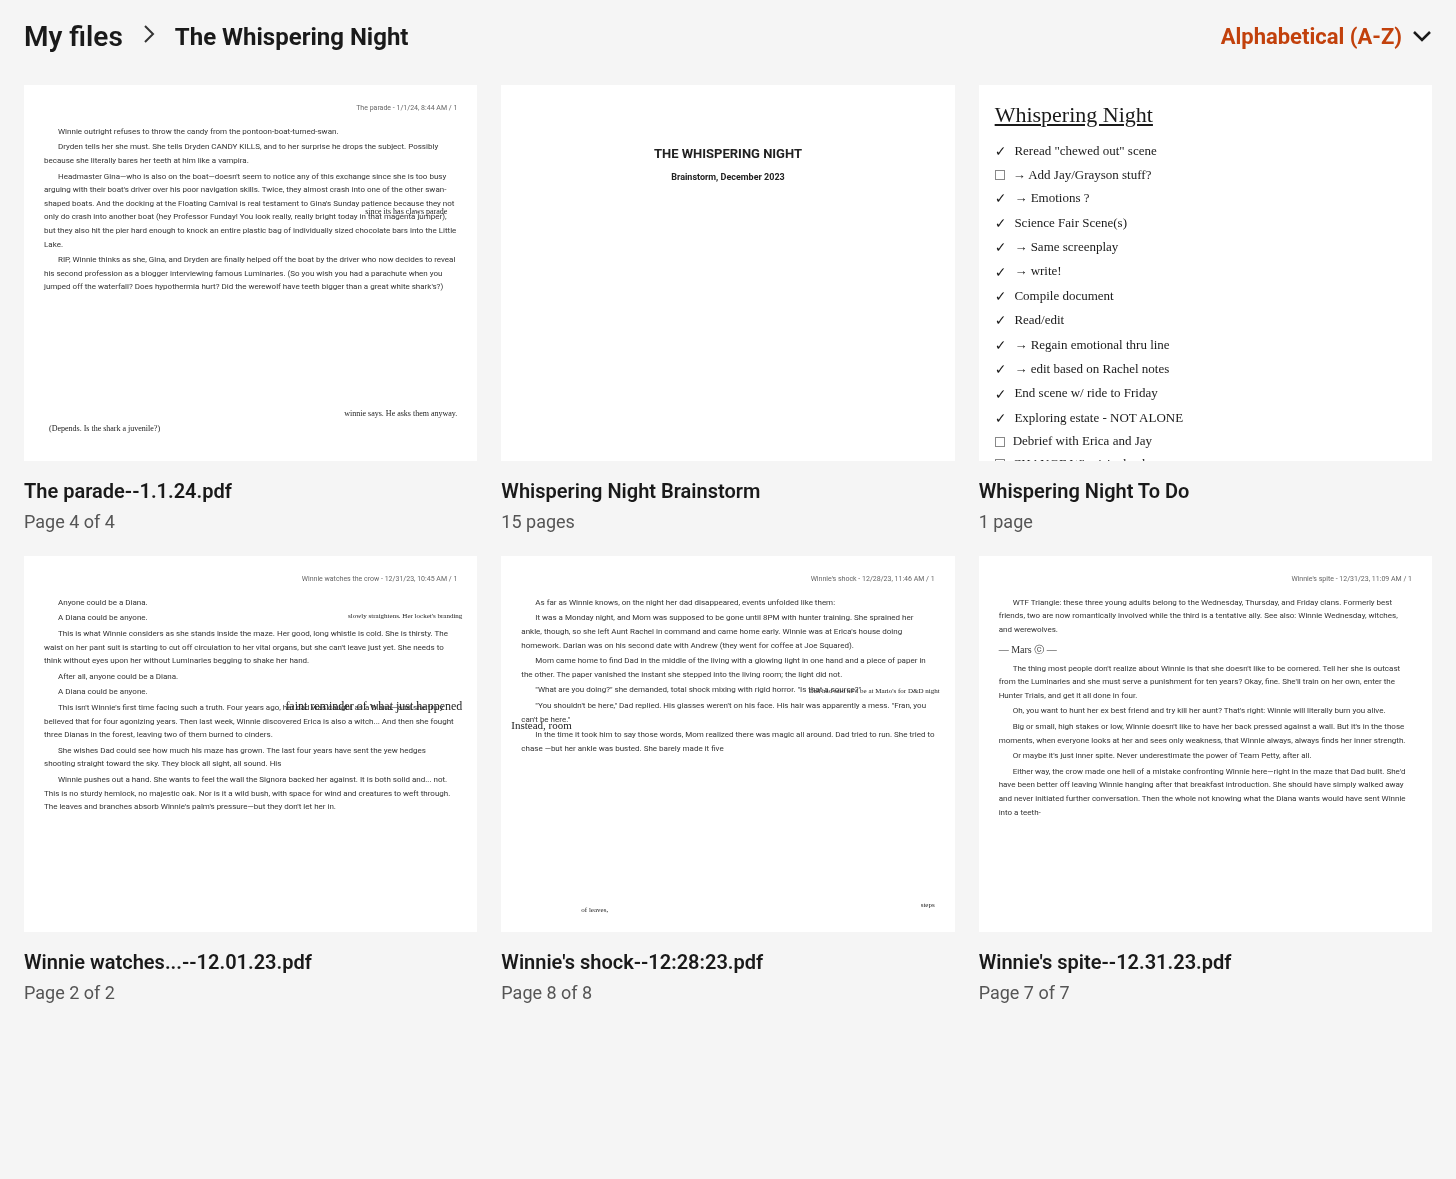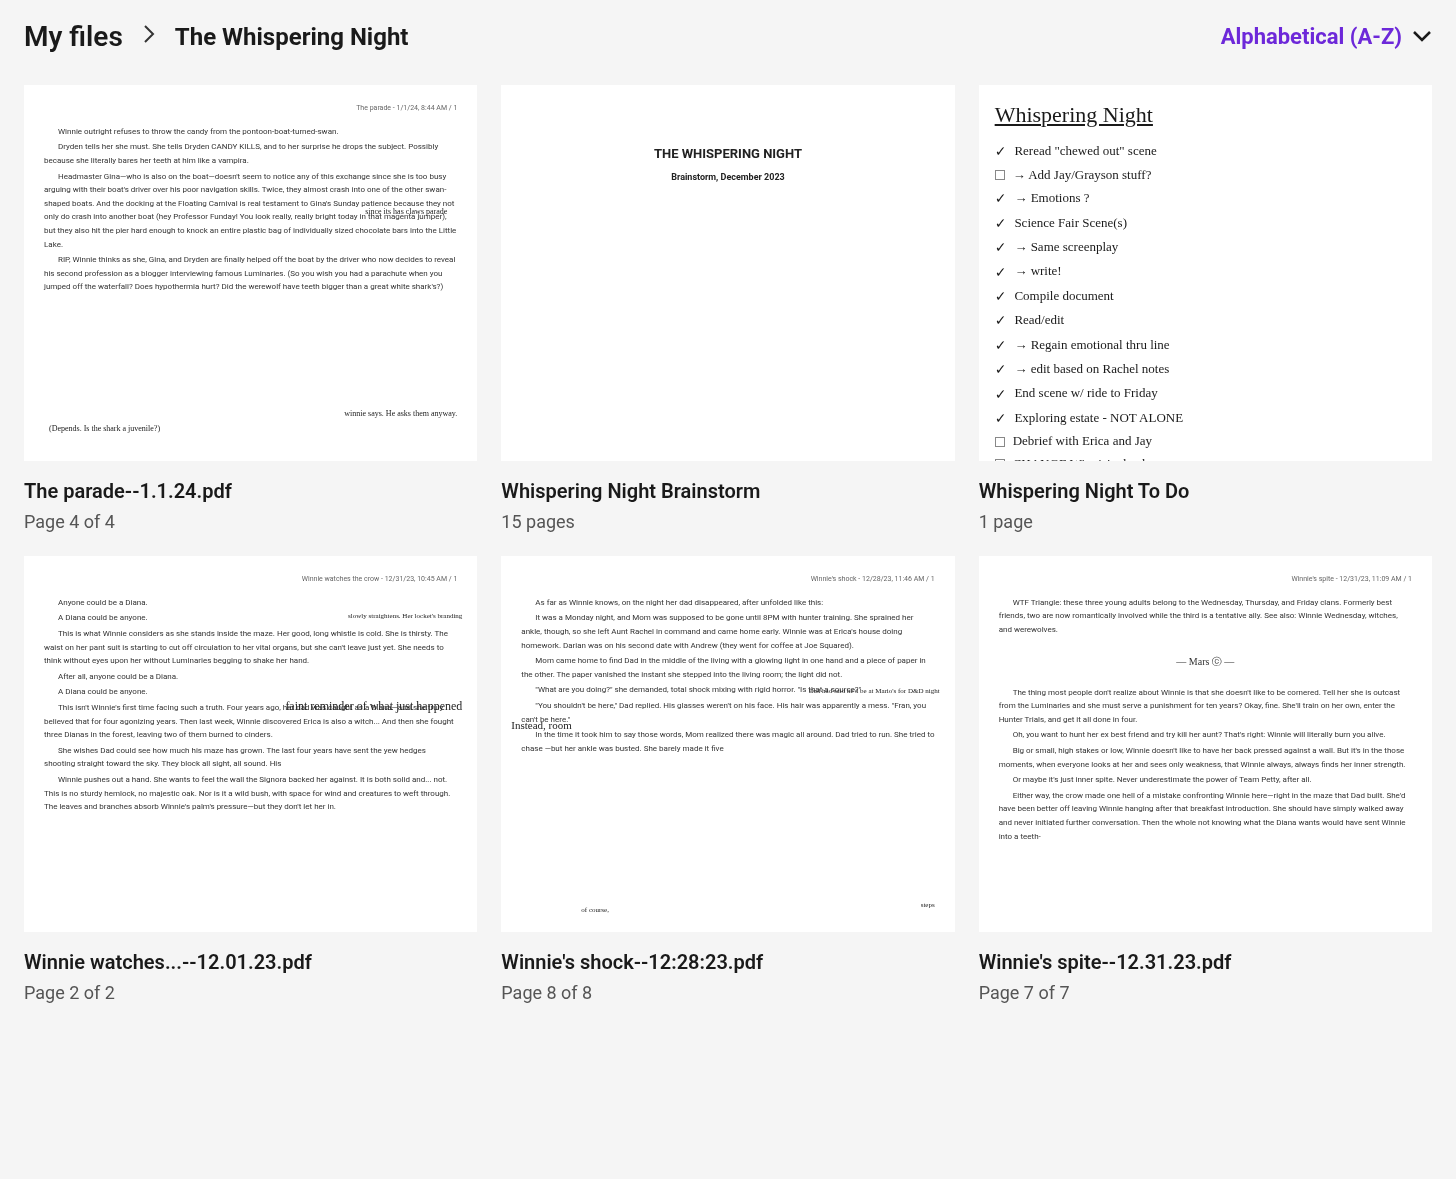--- a/index.html
+++ b/index.html
@@ -49,21 +49,21 @@
     .sort-control {
       display: flex;
       align-items: center;
       gap: 10px;
       cursor: pointer;
     }
     
     .sort-label {
       font-size: 22px;
       font-weight: 700;
-      color: #6d28d9;
+      color: #c2410c;
     }
     
     .chevron {
       width: 20px;
       height: 12px;
     }
     
     .grid {
       display: grid;
       grid-template-columns: repeat(3, 1fr);
@@ -299,40 +299,40 @@
       <span class="annotation" style="top:55px;right:15px;font-size:7px;">slowly straightens. Her locket's branding</span>
       <span class="annotation" style="top:140px;right:15px;font-size:12px;">faint reminder of what just happened</span>
     </div>
     <div class="file-name">Winnie watches...--12.01.23.pdf</div>
     <div class="file-meta">Page 2 of 2</div>
   </div>
 
   <div class="file-card">
     <div class="thumbnail">
       <div class="thumb-header">Winnie's shock - 12/28/23, 11:46 AM / 1</div>
-      <p class="thumb-para">As far as Winnie knows, on the night her dad disappeared, after unfolded like this:</p>
+      <p class="thumb-para">As far as Winnie knows, on the night her dad disappeared, events unfolded like them:</p>
       <p class="thumb-para">It was a Monday night, and Mom was supposed to be gone until 8PM with hunter training. She sprained her ankle, though, so she left Aunt Rachel in command and came home early. Winnie was at Erica's house doing homework. Darian was on his second date with Andrew (they went for coffee at Joe Squared).</p>
       <p class="thumb-para">Mom came home to find Dad in the middle of the living with a glowing light in one hand and a piece of paper in the other. The paper vanished the instant she stepped into the living room; the light did not.</p>
       <p class="thumb-para">"What are you doing?" she demanded, total shock mixing with rigid horror. "Is that a source?"</p>
       <p class="thumb-para">"You shouldn't be here," Dad replied. His glasses weren't on his face. His hair was apparently a mess. "Fran, you can't be here."</p>
       <p class="thumb-para">In the time it took him to say those words, Mom realized there was magic all around. Dad tried to run. She tried to chase —but her ankle was busted. She barely made it five</p>
       <span class="annotation" style="top:130px;right:15px;font-size:7px;">Dad had said he'd be at Mario's for D&amp;D night</span>
       <span class="annotation" style="top:160px;left:10px;font-size:11px;">Instead, room</span>
-      <span class="annotation" style="bottom:15px;left:80px;font-size:7px;">of course,</span>
+      <span class="annotation" style="bottom:15px;left:80px;font-size:7px;">of leaves,</span>
       <span class="annotation" style="bottom:20px;right:20px;font-size:7px;">steps</span>
     </div>
     <div class="file-name">Winnie's shock--12:28:23.pdf</div>
     <div class="file-meta">Page 8 of 8</div>
   </div>
 
   <div class="file-card">
     <div class="thumbnail">
       <div class="thumb-header">Winnie's spite - 12/31/23, 11:09 AM / 1</div>
       <p class="thumb-para" style="">WTF Triangle: these three young adults belong to the Wednesday, Thursday, and Friday clans. Formerly best friends, two are now romantically involved while the third is a tentative ally. See also: Winnie Wednesday, witches, and werewolves.</p>
-      <div style="text-align:center;font-family:'Comic Sans MS',cursive;font-size:10px;margin:16px 0;">— Mars ⓒ —</div>
+      <div style="text-align:left;font-family:'Comic Sans MS',cursive;font-size:10px;margin:4px 0;">— Mars ⓒ —</div>
       <p class="thumb-para">The thing most people don't realize about Winnie is that she doesn't like to be cornered. Tell her she is outcast from the Luminaries and she must serve a punishment for ten years? Okay, fine. She'll train on her own, enter the Hunter Trials, and get it all done in four.</p>
       <p class="thumb-para">Oh, you want to hunt her ex best friend and try kill her aunt? That's right: Winnie will literally burn you alive.</p>
       <p class="thumb-para">Big or small, high stakes or low, Winnie doesn't like to have her back pressed against a wall. But it's in the those moments, when everyone looks at her and sees only weakness, that Winnie always, always finds her inner strength.</p>
       <p class="thumb-para">Or maybe it's just inner spite. Never underestimate the power of Team Petty, after all.</p>
       <p class="thumb-para">Either way, the crow made one hell of a mistake confronting Winnie here—right in the maze that Dad built. She'd have been better off leaving Winnie hanging after that breakfast introduction. She should have simply walked away and never initiated further conversation. Then the whole not knowing what the Diana wants would have sent Winnie into a teeth-</p>
     </div>
     <div class="file-name">Winnie's spite--12.31.23.pdf</div>
     <div class="file-meta">Page 7 of 7</div>
   </div>
 

